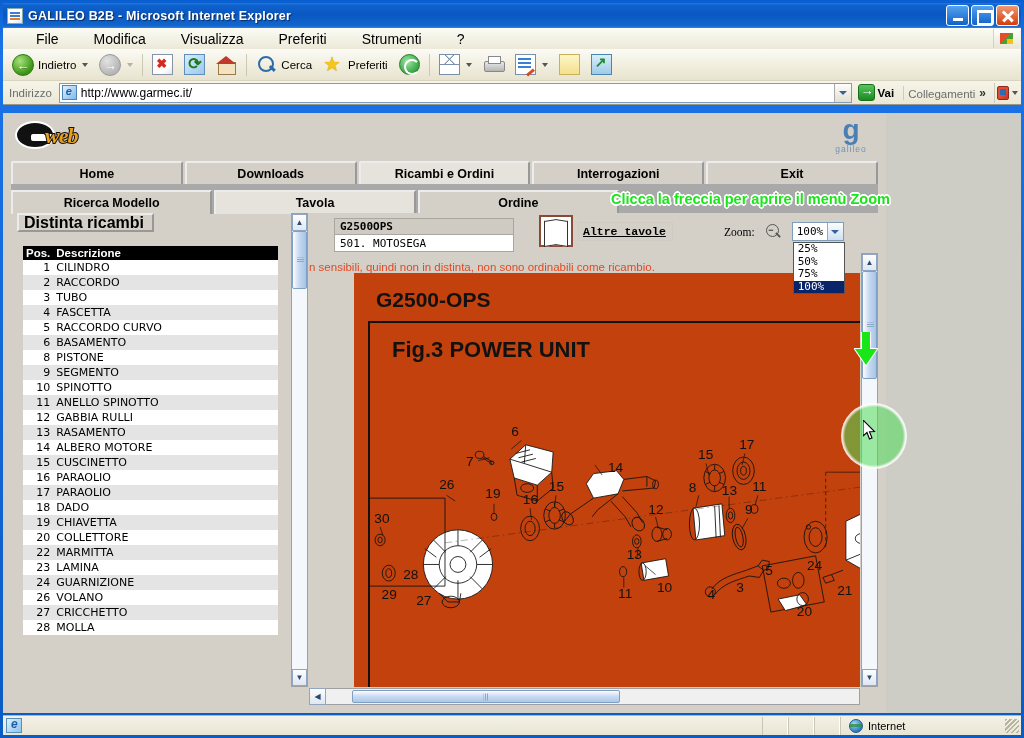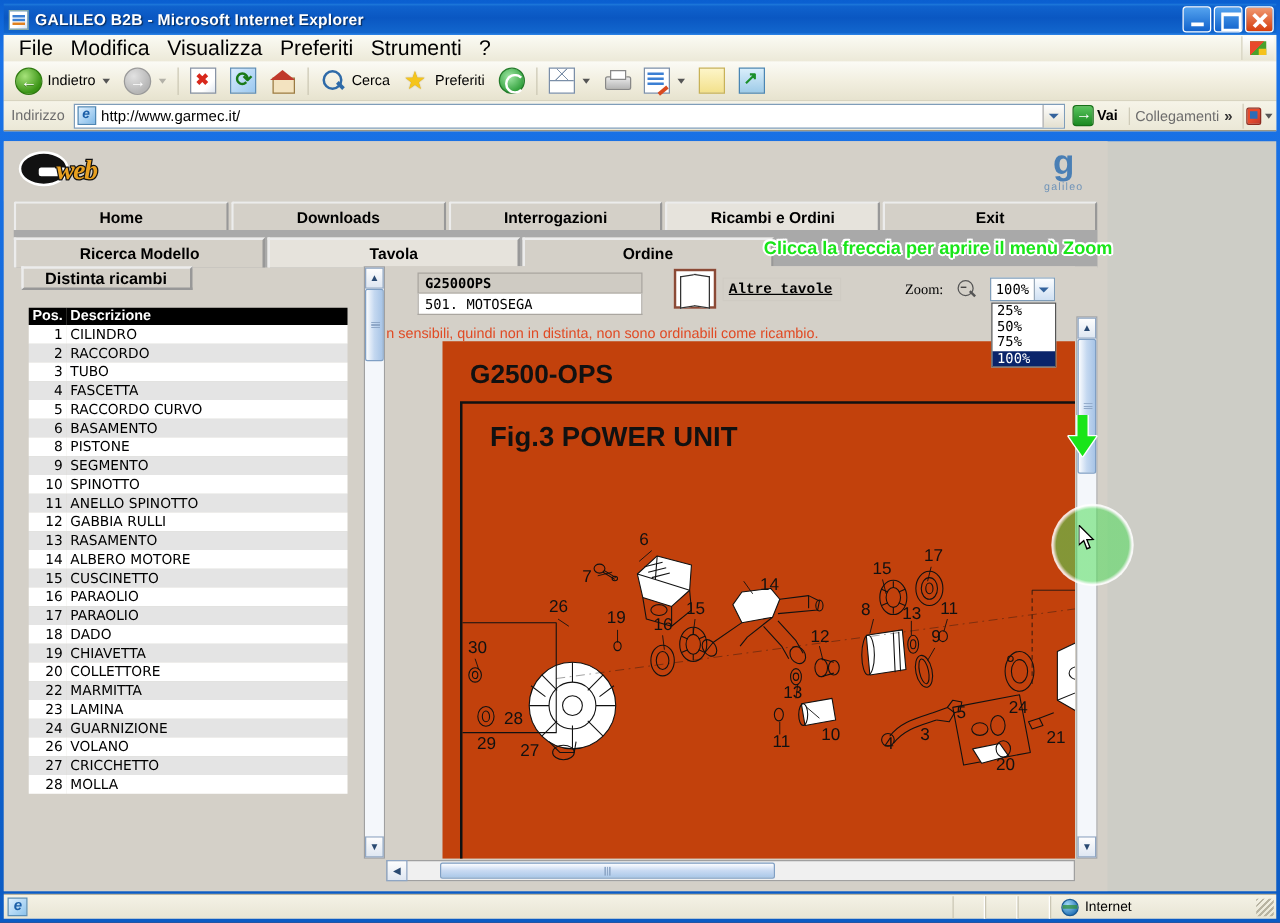--- a/index.html
+++ b/index.html
@@ -50,21 +50,21 @@
   .wbtn.close:after { transform: rotate(-45deg); }
 
   #chrome { background: #f1efe2; }
 
   
   #menubar {
     height: 21px; display: flex; align-items: center;
     background: linear-gradient(to bottom,#fbfbf4,#ece9d8);
     padding-left: 5px; position: relative;
   }
-  #menubar .mi { padding: 2px 7px; font-size: 17px; color: #000; cursor: pointer; }
+  #menubar .mi { padding: 2px 7px; font-size: 14px; color: #000; cursor: pointer; margin-left: 21px; }
   #menu-logo {
     position: absolute; right: 2px; top: 1px; width: 26px; height: 19px;
     background: linear-gradient(to bottom,#fff,#e8e6d5); border-left:1px solid #d5d2c0;
   }
   #menu-logo .flag {
     position:absolute; left:6px; top:4px; width:13px; height:11px;
     background:
       linear-gradient(135deg, #e84a2c 0 48%, transparent 48%),
       #4aa02c;
   }
@@ -214,21 +214,21 @@
     position:absolute; left:849px; top:219px; width:28px; height:34px; z-index:40;
   }
 
   
   #content { position:absolute; left:0; top:100px; right:0; bottom:0; }
 
   
   #leftpane { position:absolute; left:8px; top:0; width:276px; bottom:8px; }
   #distinta {
     width:137px;height:19px;background:#d4d0c8;border:2px outset #ececec;
-    display:flex;align-items:center;padding-left:17px;font-size:13px;font-weight:bold;
+    display:flex;align-items:center;padding-left:5px;font-size:16px;font-weight:bold;
     margin-bottom:14px; margin-left:6px;
   }
   #partstable { width:255px; margin-left:12px; border-collapse:collapse; }
   #partstable th {
     background:#000; color:#fff; font-size:11.5px; font-weight:bold; text-align:left;
     padding:1px 3px; font-family:"Liberation Sans",sans-serif;
   }
   #partstable th.pos { width:30px; text-align:left; }
   #partstable td {
     font-size:11px; padding:1px 3px; color:#000;
@@ -522,22 +522,22 @@
         </div>
         <div id="gal-logo">
           <div class="gg">g</div>
           <div class="gn">galileo</div>
         </div>
       </div>
 
       <div id="maintabs">
         <div class="mtab">Home</div>
         <div class="mtab">Downloads</div>
+        <div class="mtab active">Ricambi e Ordini</div>
         <div class="mtab">Interrogazioni</div>
-        <div class="mtab active">Ricambi e Ordini</div>
         <div class="mtab">Exit</div>
       </div>
 
       <div id="substrip">
         <div id="subtabs">
           <div class="stab">Ricerca Modello</div>
           <div class="stab active">Tavola</div>
           <div class="stab">Ordine</div>
         </div>
         <div id="annotation">Clicca la freccia per aprire il menù Zoom</div>

